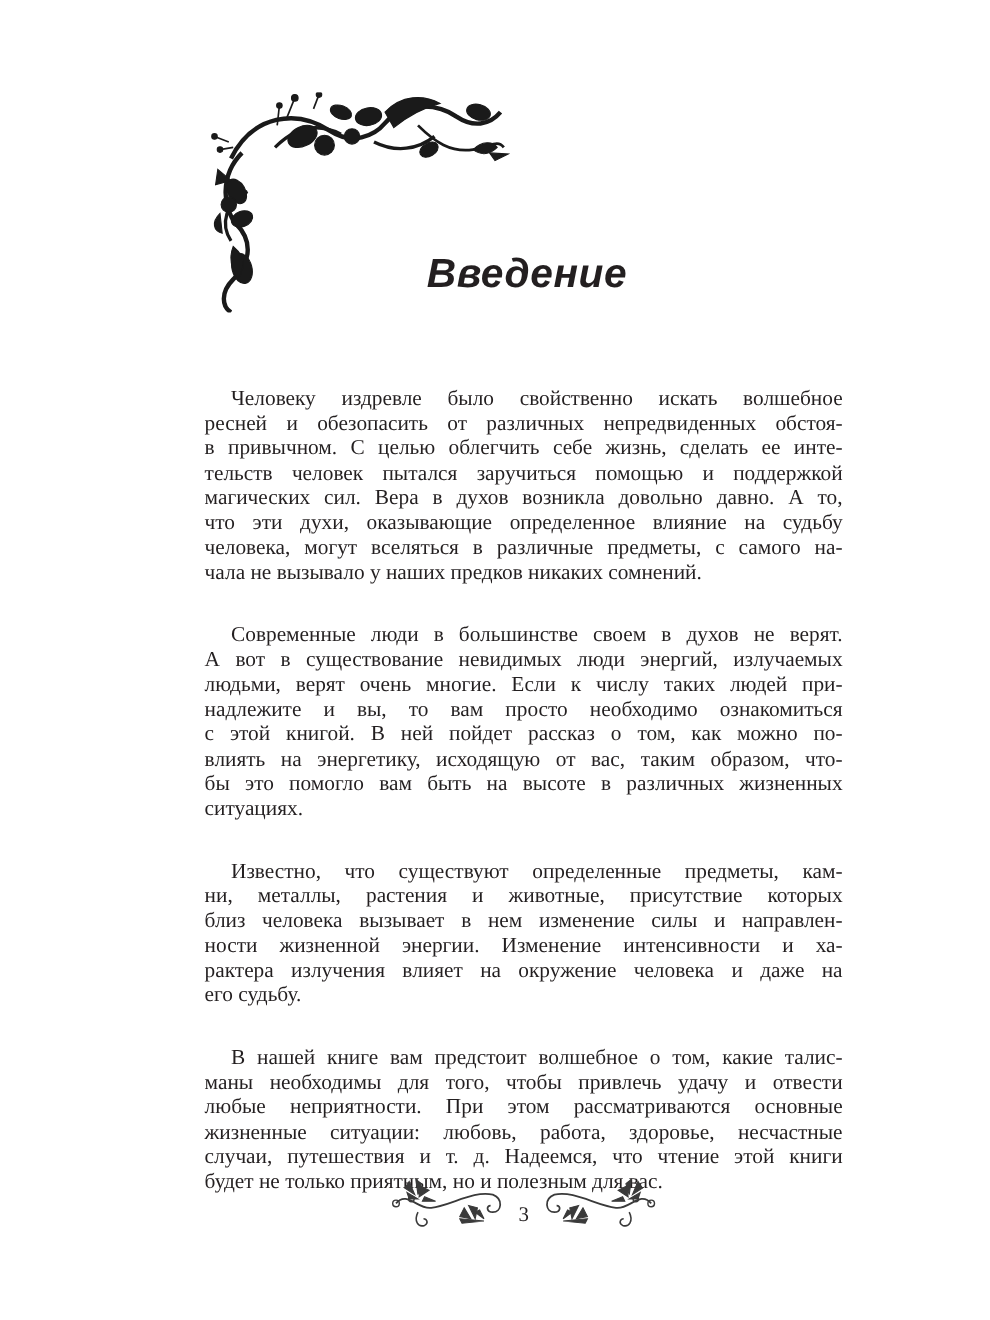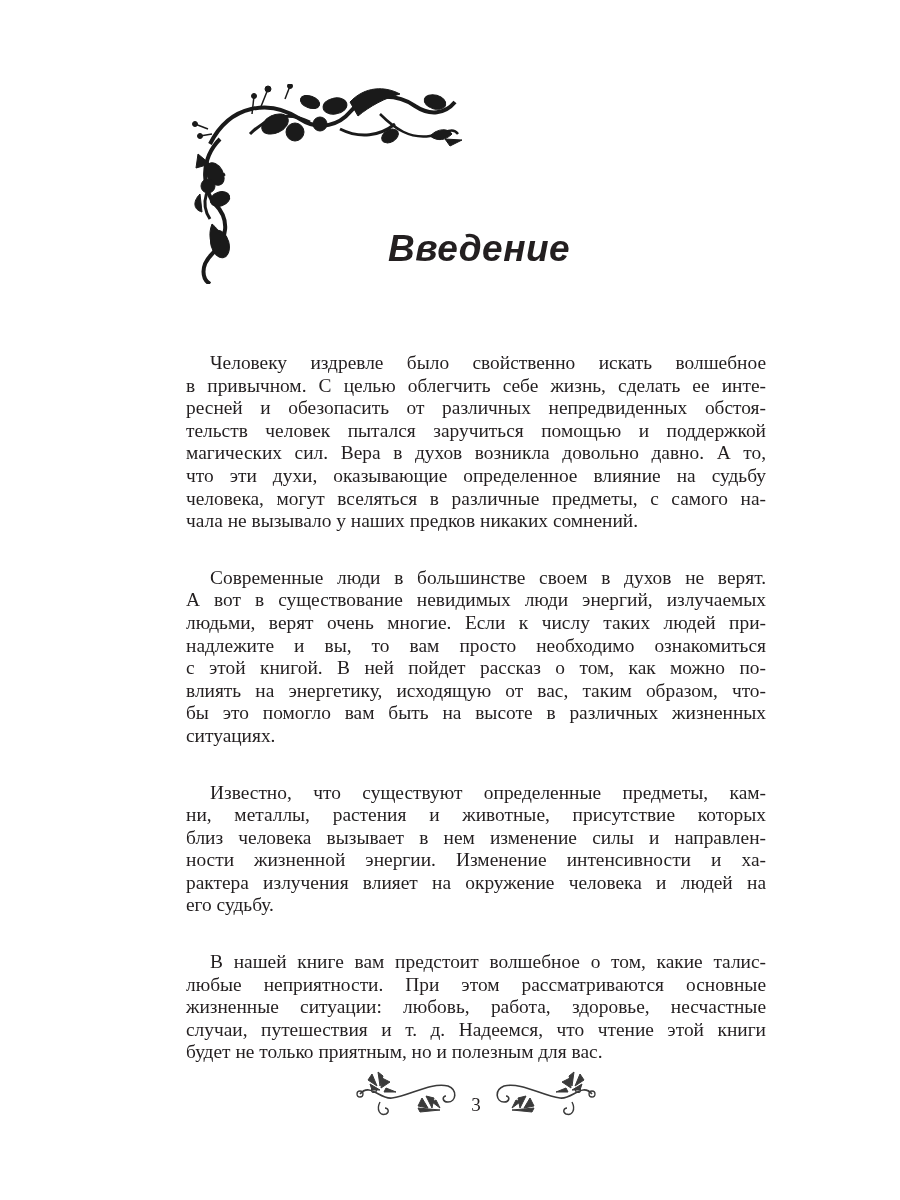--- a/index.html
+++ b/index.html
@@ -149,22 +149,22 @@
       <path d="M22,50 L10,52" fill="none" stroke-width="1.5"></path>
       <circle cx="10" cy="52" r="2.5"></circle>
     </g>
   </svg>
 
   <h1 class="chapter-title">Введение</h1>
 
   <div class="body-text">
     <p class="para">
       <span class="ln first">Человеку издревле было свойственно искать волшебное</span>
+      <span class="ln">ресней и обезопасить от различных непредвиденных обстоя-</span>
       <span class="ln">в привычном. С целью облегчить себе жизнь, сделать ее инте-</span>
-      <span class="ln">ресней и обезопасить от различных непредвиденных обстоя-</span>
       <span class="ln">тельств человек пытался заручиться помощью и поддержкой</span>
       <span class="ln">магических сил. Вера в духов возникла довольно давно. А то,</span>
       <span class="ln">что эти духи, оказывающие определенное влияние на судьбу</span>
       <span class="ln">человека, могут вселяться в различные предметы, с самого на-</span>
       <span class="ln last">чала не вызывало у наших предков никаких сомнений.</span>
     </p>
     <p class="para">
       <span class="ln first">Современные люди в большинстве своем в духов не верят.</span>
       <span class="ln">А вот в существование невидимых люди энергий, излучаемых</span>
       <span class="ln">людьми, верят очень многие. Если к числу таких людей при-</span>
@@ -172,25 +172,26 @@
       <span class="ln">с этой книгой. В ней пойдет рассказ о том, как можно по-</span>
       <span class="ln">влиять на энергетику, исходящую от вас, таким образом, что-</span>
       <span class="ln">бы это помогло вам быть на высоте в различных жизненных</span>
       <span class="ln last">ситуациях.</span>
     </p>
     <p class="para">
       <span class="ln first">Известно, что существуют определенные предметы, кам-</span>
       <span class="ln">ни, металлы, растения и животные, присутствие которых</span>
       <span class="ln">близ человека вызывает в нем изменение силы и направлен-</span>
       <span class="ln">ности жизненной энергии. Изменение интенсивности и ха-</span>
-      <span class="ln">рактера излучения влияет на окружение человека и людей на</span>
+      <span class="ln">рактера излучения влияет на окружение человека и даже на</span>
       <span class="ln last">его судьбу.</span>
     </p>
     <p class="para">
       <span class="ln first">В нашей книге вам предстоит волшебное о том, какие талис-</span>
+      <span class="ln">маны необходимы для того, чтобы привлечь удачу и отвести</span>
       <span class="ln">любые неприятности. При этом рассматриваются основные</span>
       <span class="ln">жизненные ситуации: любовь, работа, здоровье, несчастные</span>
       <span class="ln">случаи, путешествия и т. д. Надеемся, что чтение этой книги</span>
       <span class="ln last">будет не только приятным, но и полезным для вас.</span>
     </p>
   </div>
 
   <div class="footer">
     <svg class="footer-ornament-left" viewBox="0 0 110 56" xmlns="http://www.w3.org/2000/svg">
       <g fill="#3a3a3a" stroke="#3a3a3a">

